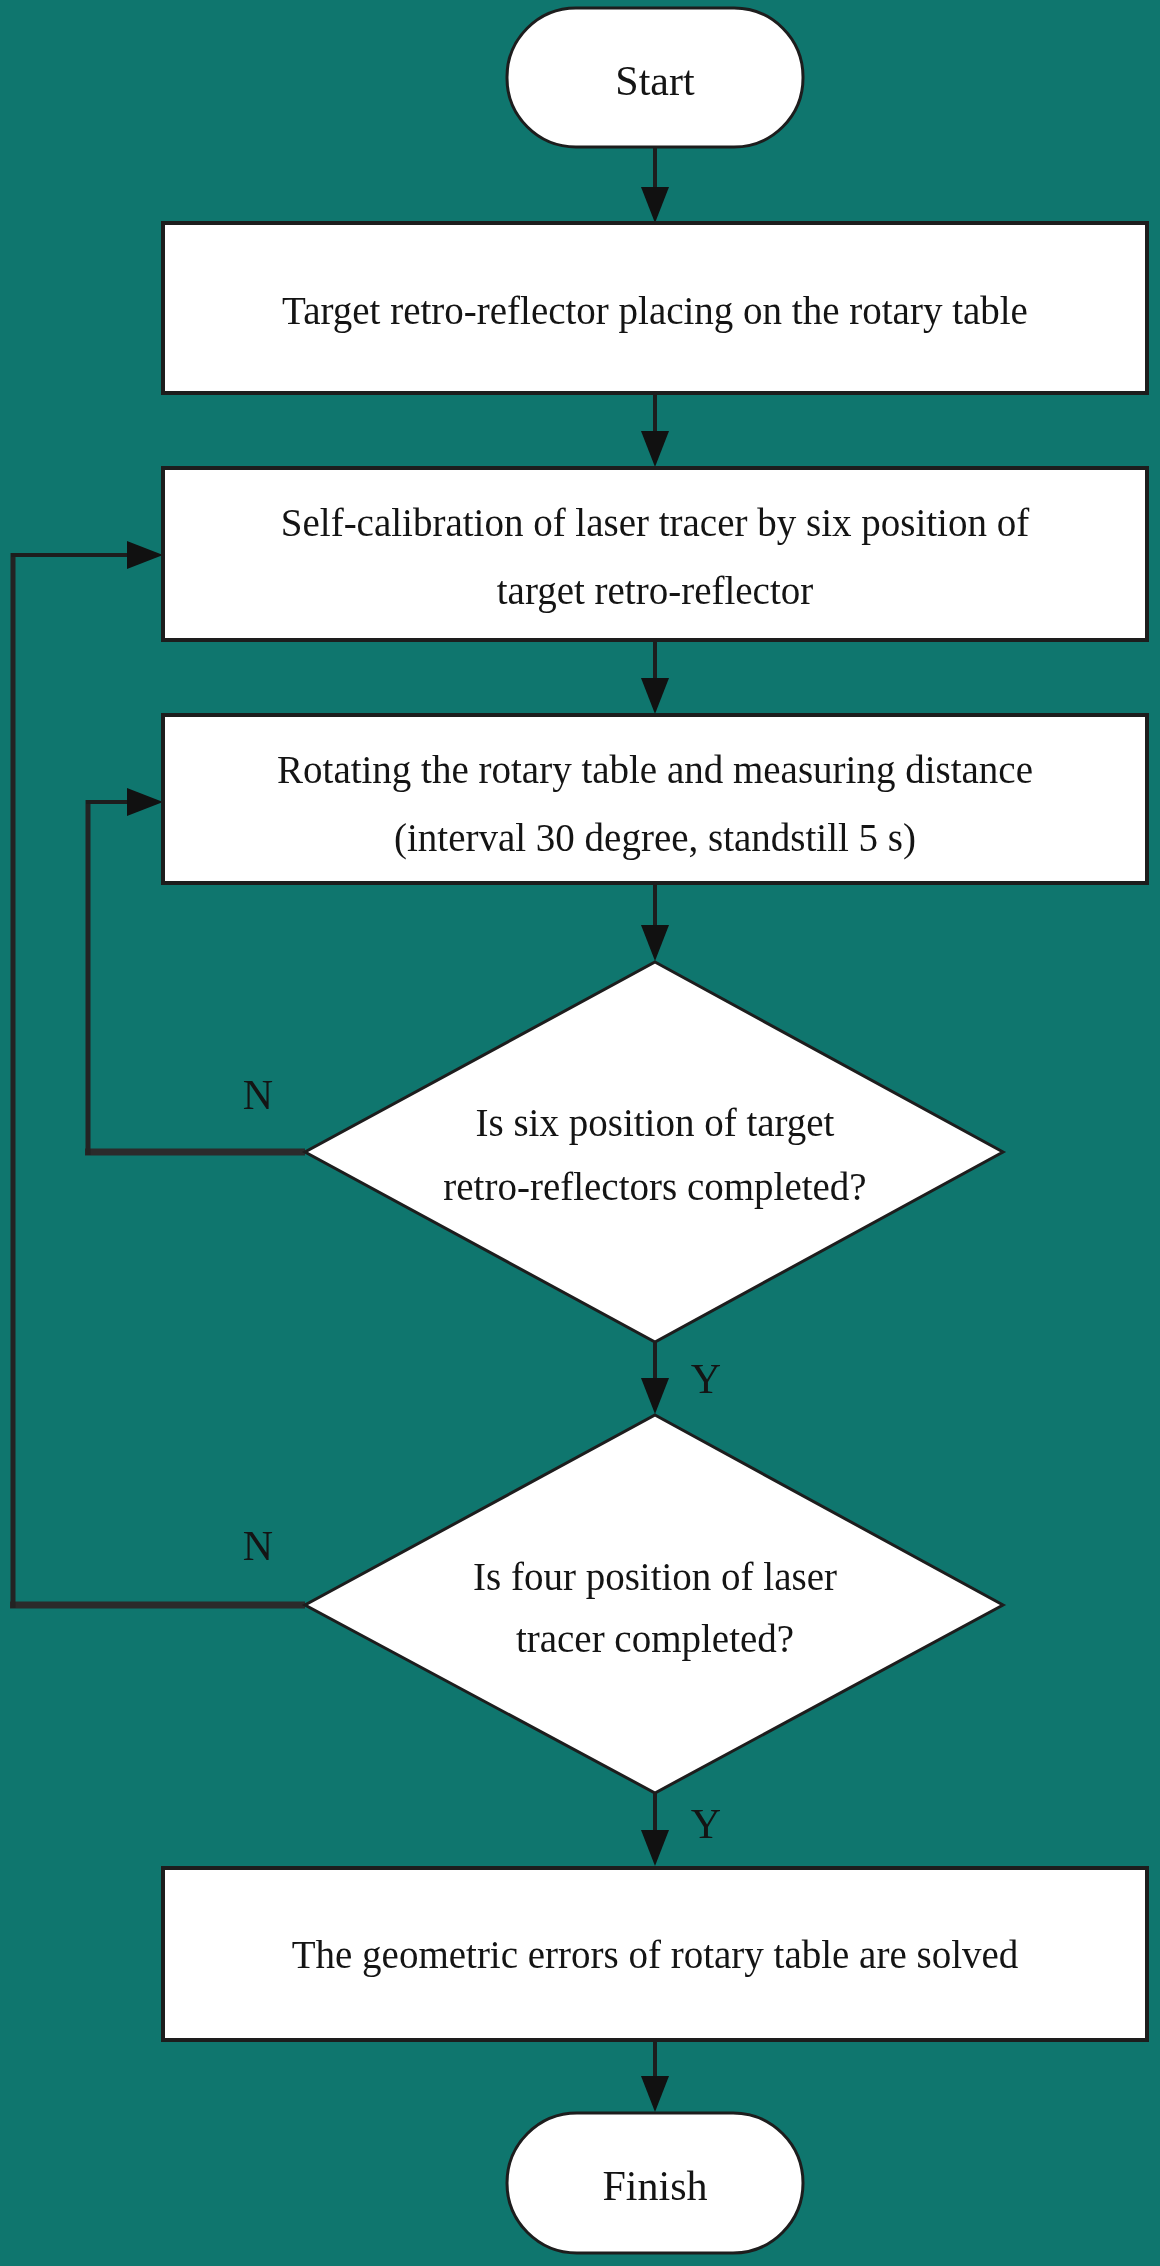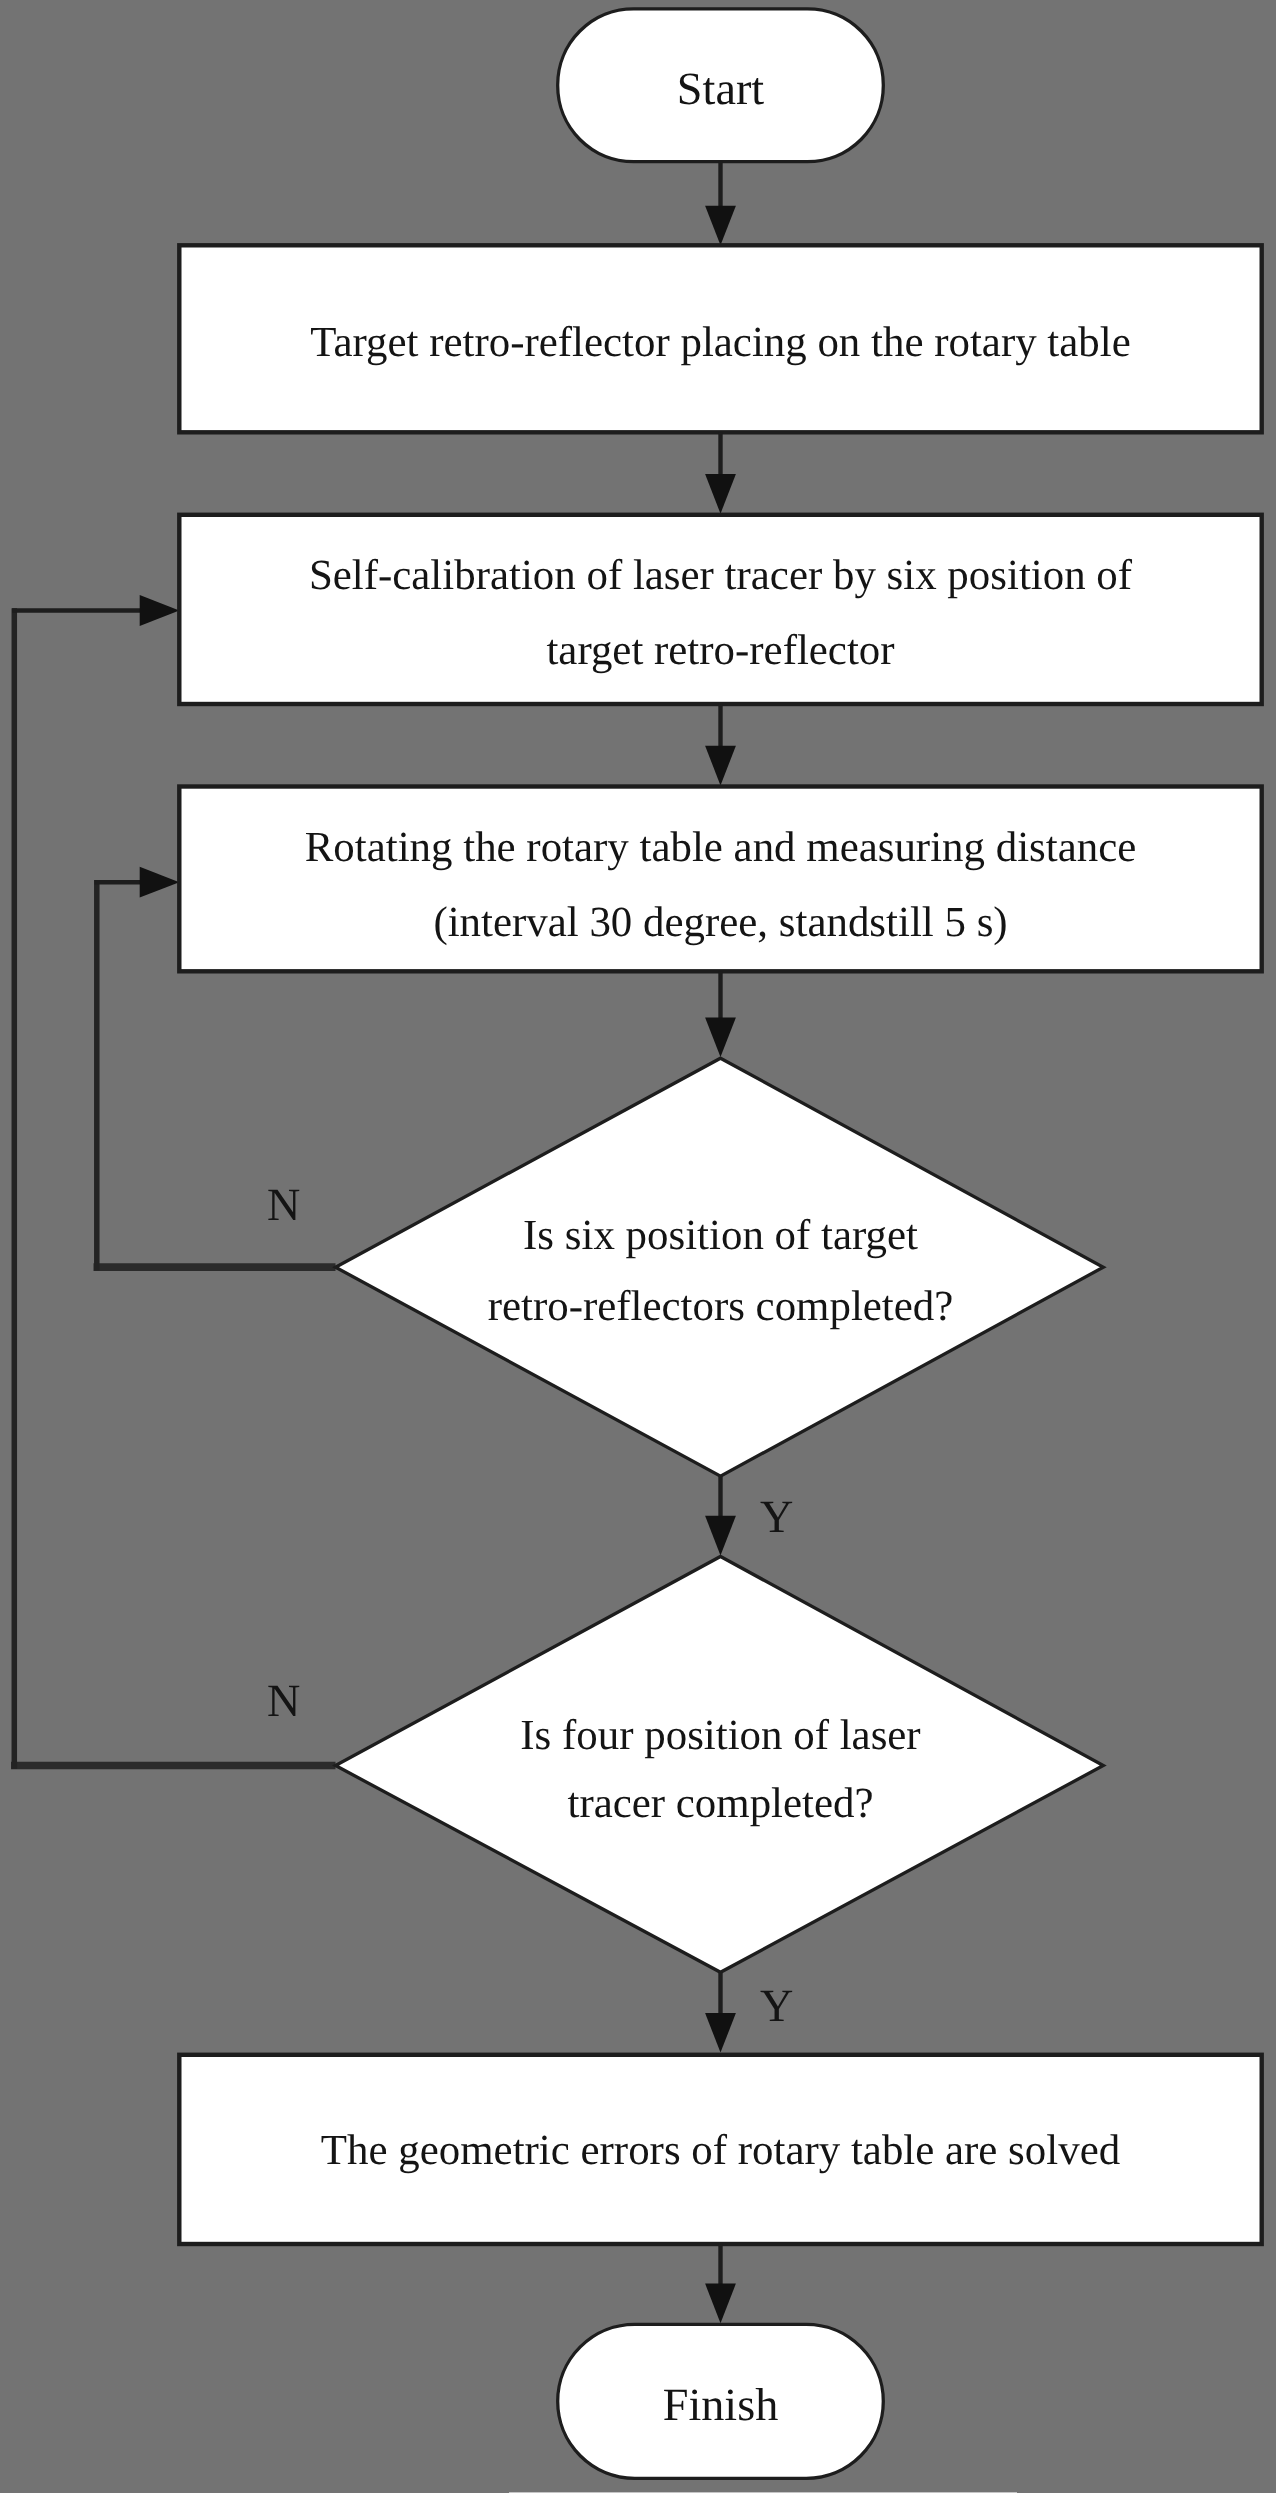--- a/index.html
+++ b/index.html
@@ -3,21 +3,21 @@
 <meta charset="utf-8">
 <style>
   html, body {
     margin: 0;
     padding: 0;
     background: #ffffff;
   }
   .figure-wrap {
     width: 1160px;
     height: 2266px;
-    background: #737373;
+    background: #0f766e;
     overflow: hidden;
   }
   svg { display: block; }
   .shape {
     fill: #ffffff;
     stroke: #1d1d1d;
     stroke-width: 4;
   }
   .shape-thin {
     fill: #ffffff;

